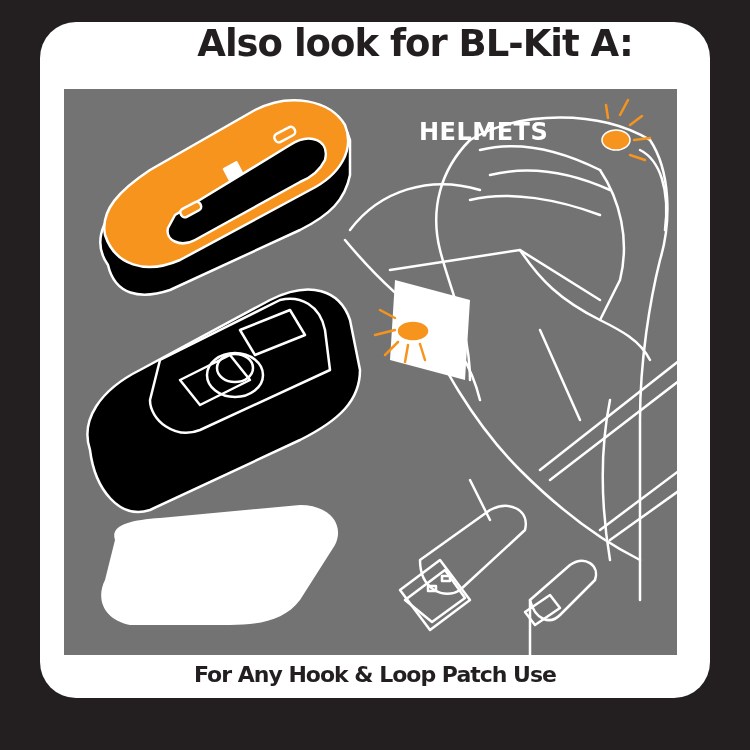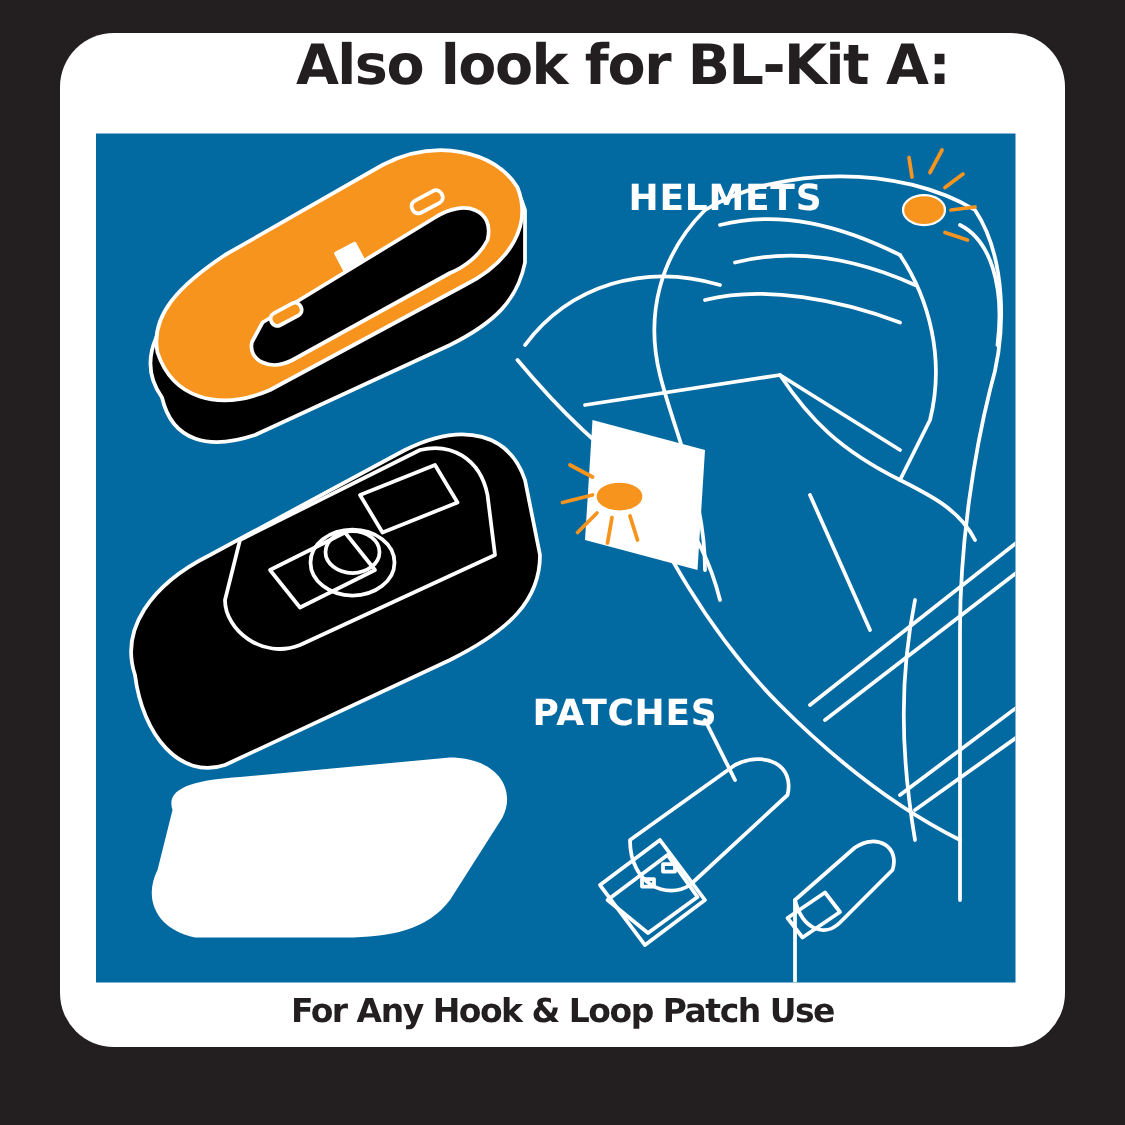--- a/index.html
+++ b/index.html
@@ -1,21 +1,21 @@
 <!DOCTYPE html>
 <html><head>
 <meta charset="utf-8">
 <style>
   html, body { margin:0; padding:0; }
   body { width:750px; height:750px; background:#231f20; position:relative; overflow:hidden; font-family:"Liberation Sans", sans-serif; }
   .card { position:absolute; left:40px; top:22px; width:670px; height:676px; background:#ffffff; border-radius:36px; }
   .title { position:absolute; left:0; width:750px; text-align:center; color:#231f20; font-family:"DejaVu Sans", sans-serif; font-weight:bold; letter-spacing:-1px; }
   .title.top { top:22px; font-size:37px;padding-left:40px; }
   .title.bottom { top:662px; font-size:22px; }
-  .panel { position:absolute; left:64px; top:89px; width:613px; height:566px; background:#0369a1; overflow:hidden; }
+  .panel { position:absolute; left:64px; top:89px; width:613px; height:566px; background:#737373; overflow:hidden; }
   .label { position:absolute; color:#ffffff; font-family:"DejaVu Sans", sans-serif; font-weight:bold; font-size:24px; letter-spacing:0.5px; }
   svg { position:absolute; left:0; top:0; }
 </style>
 </head>
 <body>
 
 <div class="card"></div>
 <div class="title top">Also look for BL-Kit A:</div>
 
 <div class="panel">
@@ -90,16 +90,15 @@
         <ellipse cx="413" cy="331" rx="16" ry="10" fill="#f7941d" stroke="#fff" stroke-width="1.5"></ellipse>
         <path d="M395 318 L380 310"></path>
           <path d="M395 330 L375 335"></path>
           <path d="M398 342 L385 355"></path>
           <path d="M408 345 L405 362"></path>
           <path d="M420 344 L425 360"></path>
       </g>
     </g>
   </svg>
   <div class="label" style="left:355px; top:29px;">HELMETS</div>
-  <div class="label" style="left:291px; top:372px;">PATCHES</div>
 </div>
 
 <div class="title bottom">For Any Hook &amp; Loop Patch Use</div>
 
 </body></html>

